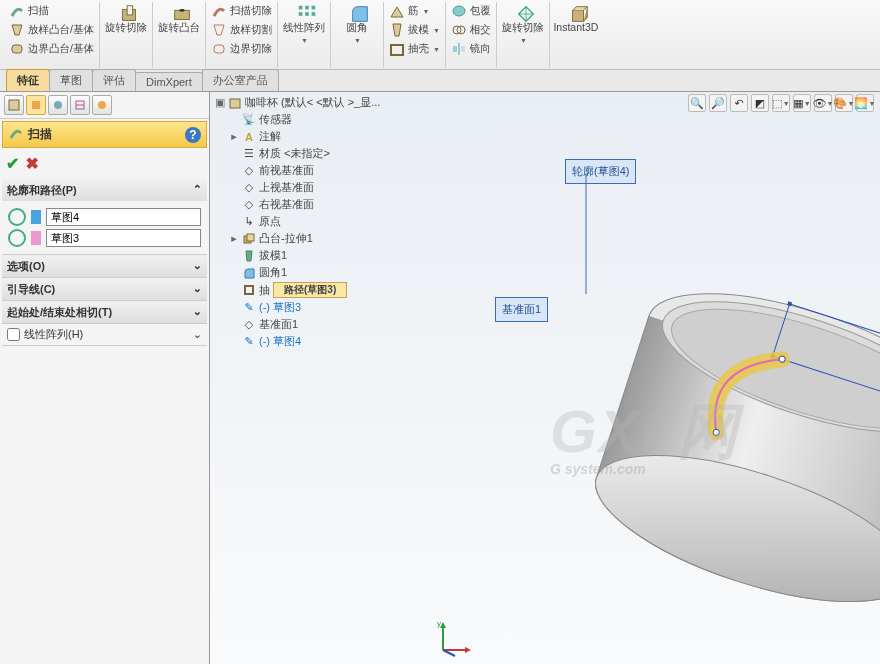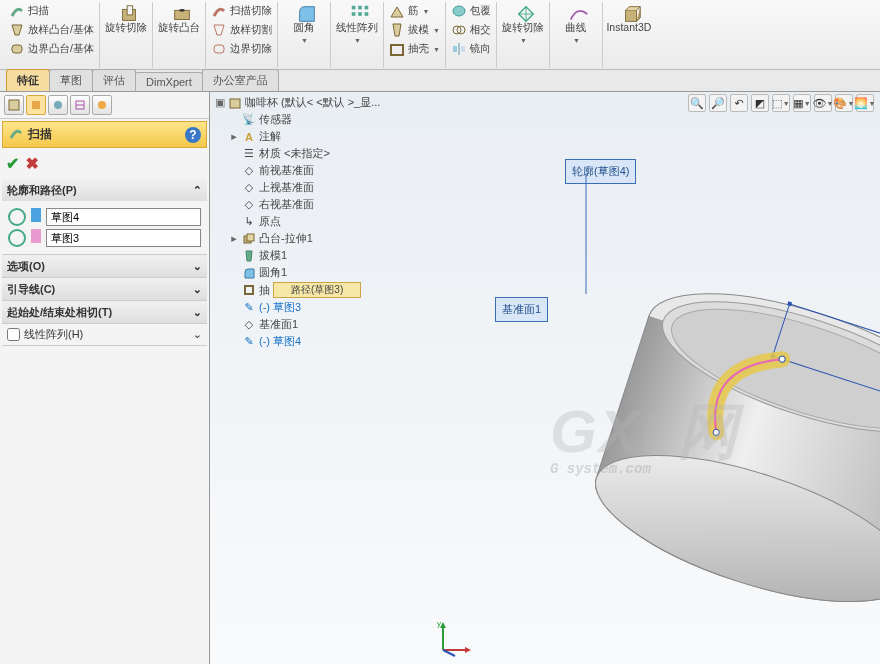--- a/index.html
+++ b/index.html
@@ -57,24 +57,24 @@
       font-weight:bold; font-size:12px;
     }
     .pm-ok-cancel { display:flex; gap:6px; margin:4px 6px 6px; }
     .pm-ok-cancel span { font-size:16px; cursor:pointer; }
     .pm-section {
       border-bottom:1px solid #ccc; margin:0 2px;
     }
     .pm-section-head {
       background:linear-gradient(#f0f0f0,#dedede); padding:3px 5px;
       font-weight:bold; font-size:11px; display:flex; justify-content:space-between;
-      cursor:pointer; border-top:1px solid #eee;align-items:center;
+      cursor:pointer; border-top:1px solid #eee;
     }
     .pm-section-body { padding:4px 6px; }
-    .field-row { display:flex; align-items:flex-start; gap:5px; margin:3px 0;}
+    .field-row { display:flex; align-items:center; gap:5px; margin:3px 0;}
     .field-row .swatch { width:10px; height:14px; }
     .field-input {
       flex:1; border:1px solid #888; background:#fff; height:18px;
       padding:0 4px; font-size:11px;
     }
     .prof-ico {
       width:18px; height:18px; border-radius:50%;
       border:2px solid #4a8; display:inline-block; position:relative;
     }
     .prof-ico.open { border-left-color:transparent; border-bottom-color:transparent;}
@@ -84,37 +84,37 @@
     .feat-tree {
       position:absolute; left:215px; top:94px; width:185px;
       font-size:11px; color:#444; z-index:5;
     }
     .tree-node { display:flex; align-items:center; gap:3px; padding:1px 0; white-space:nowrap;}
     .tree-node .exp { width:10px; text-align:center; color:#666; cursor:pointer;}
     .tree-node .ticon { width:14px; height:14px; display:inline-flex; align-items:center; justify-content:center;}
     .tree-node.blue { color:#1873c8; }
     .tree-ind { margin-left:14px; }
     .node-chip {
-      background:#f7e8a8; border:1px solid #c9a547; padding:0 17px; font-size:10px;
+      background:#f7e8a8; border:1px solid #c9a547; padding:0 10px; font-size:10px;font-weight:bold;
     }
     
     .gfx { flex:1; background:linear-gradient(#e9eef3,#f9fafb); position:relative; overflow:hidden;}
     .gfx-toolbar {
       position:absolute; top:2px; right:6px; display:flex; gap:3px; z-index:6;
     }
     .gfx-toolbar .gbtn { width:18px;height:18px;border:1px solid #bbb;background:#f3f3f3;border-radius:2px;display:flex;align-items:center;justify-content:center;font-size:11px;cursor:pointer;}
     .gfx-toolbar .dd { font-size:7px; color:#666;}
     
     .model { position:absolute; left:350px; top:160px; width:430px; height:420px;}
     .callout {
       position:absolute; background:#d9e6f7; border:1px solid #3b6db5; padding:4px 6px;
       font-size:11px; color:#24528d;
     }
     .wm { position:absolute; left:340px; top:300px; font-size:60px; color:rgba(180,180,180,0.35); font-style:italic; font-weight:bold; letter-spacing:2px; z-index:3; pointer-events:none;}
-    .wm small { font-size:14px; display:block; color:rgba(160,160,160,0.4); margin-top:-12px; letter-spacing:0;font-family:Liberation Mono, monospace;}
+    .wm small { font-size:14px; display:block; color:rgba(160,160,160,0.4); margin-top:-12px; letter-spacing:0;}
     .triad { position:absolute; left:225px; bottom:6px; width:40px; height:40px; z-index:4;}
   </style>
 </head>
 <body>
 
 <div class="ribbon">
   <div class="ribbon-group">
     <div class="ribbon-btn">
         <span class="ico"><svg viewBox="0 0 16 16">
             <path d="M3 13 Q8 3 13 8" stroke="#6a8" stroke-width="3" fill="none"></path>
@@ -164,45 +164,45 @@
             <path d="M3 3 L13 3 L10 13 L6 13 Z" fill="none" stroke="#b76"></path>
           </svg></span>
         <span>放样切割</span>
       </div>
     <div class="ribbon-btn">
         <span class="ico"><svg viewBox="0 0 16 16">
             <rect x="3" y="4" width="10" height="8" rx="3" fill="none" stroke="#b76"></rect>
           </svg></span>
         <span>边界切除</span>
       </div>
-  </div>
-  <div class="ribbon-group">
-    <div class="ribbon-btn ribbon-big">
-      <span class="ico"><svg viewBox="0 0 24 24">
-            <path d="M4 20 V10 Q4 4 10 4 H20 V20 Z" fill="#7ec0e8" stroke="#3a7aa8"></path>
-          </svg></span>
-      <span>圆角</span>
-        <span class="dd">▼</span>
-    </div>
   </div>
   <div class="ribbon-group">
     <div class="ribbon-btn ribbon-big">
       <span class="ico"><svg viewBox="0 0 24 24">
             <rect x="3" y="3" width="4" height="4" fill="#5a9"></rect>
             <rect x="10" y="3" width="4" height="4" fill="#5a9"></rect>
             <rect x="17" y="3" width="4" height="4" fill="#5a9"></rect>
             <rect x="3" y="10" width="4" height="4" fill="#5a9"></rect>
             <rect x="10" y="10" width="4" height="4" fill="#5a9"></rect>
             <rect x="17" y="10" width="4" height="4" fill="#5a9"></rect>
           </svg></span>
       <span>线性阵列</span>
         <span class="dd">▼</span>
     </div>
   </div>
   <div class="ribbon-group">
+    <div class="ribbon-btn ribbon-big">
+      <span class="ico"><svg viewBox="0 0 24 24">
+            <path d="M4 20 V10 Q4 4 10 4 H20 V20 Z" fill="#7ec0e8" stroke="#3a7aa8"></path>
+          </svg></span>
+      <span>圆角</span>
+        <span class="dd">▼</span>
+    </div>
+  </div>
+  <div class="ribbon-group">
     <div class="ribbon-btn">
         <span class="ico"><svg viewBox="0 0 16 16">
             <path d="M2 14 L8 4 L14 14 Z" fill="#d9cda0" stroke="#7a6735"></path>
           </svg></span>
         <span>筋</span>
         <span class="dd">▼</span>
       </div>
     <div class="ribbon-btn">
         <span class="ico"><svg viewBox="0 0 16 16">
             <path d="M4 2 L12 2 L10 14 L6 14 Z" fill="#d9cda0" stroke="#7a6735"></path>
@@ -241,29 +241,20 @@
         <span>镜向</span>
       </div>
   </div>
   <div class="ribbon-group">
     <div class="ribbon-btn ribbon-big">
       <span class="ico"><svg viewBox="0 0 24 24">
             <path d="M4 12 L12 4 L20 12 L12 20 Z" fill="none" stroke="#4a8" stroke-width="1.5"></path>
             <path d="M4 12 H20 M12 4 V20" stroke="#4a8"></path>
           </svg></span>
       <span>旋转切除</span>
-        <span class="dd">▼</span>
-    </div>
-  </div>
-  <div class="ribbon-group">
-    <div class="ribbon-btn ribbon-big">
-      <span class="ico"><svg viewBox="0 0 24 24">
-            <path d="M3 18 Q10 3 21 12" stroke="#a05ba8" stroke-width="2" fill="none"></path>
-          </svg></span>
-      <span>曲线</span>
         <span class="dd">▼</span>
     </div>
   </div>
   <div class="ribbon-group" style="border-right:none">
     <div class="ribbon-btn ribbon-big">
       <span class="ico"><svg viewBox="0 0 24 24">
             <rect x="5" y="8" width="12" height="12" fill="#c7b27a" stroke="#7a6735"></rect>
             <path d="M5 8 L9 4 L21 4 L17 8" fill="#e6d6a4" stroke="#7a6735"></path>
             <path d="M21 4 V16 L17 20" fill="#b79d62" stroke="#7a6735"></path>
           </svg></span>

